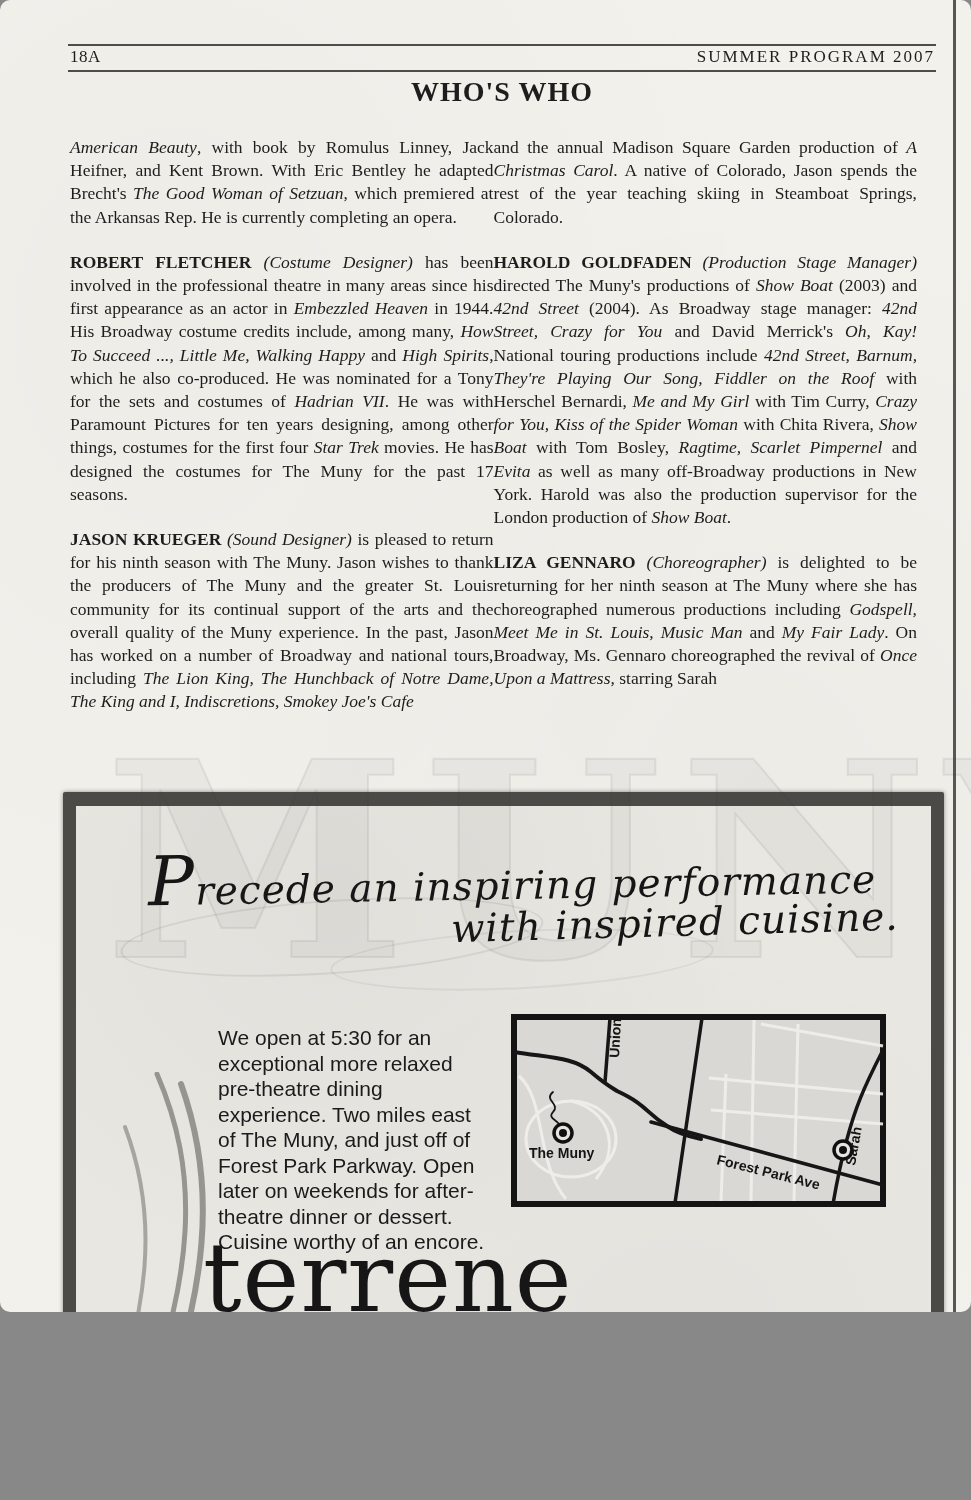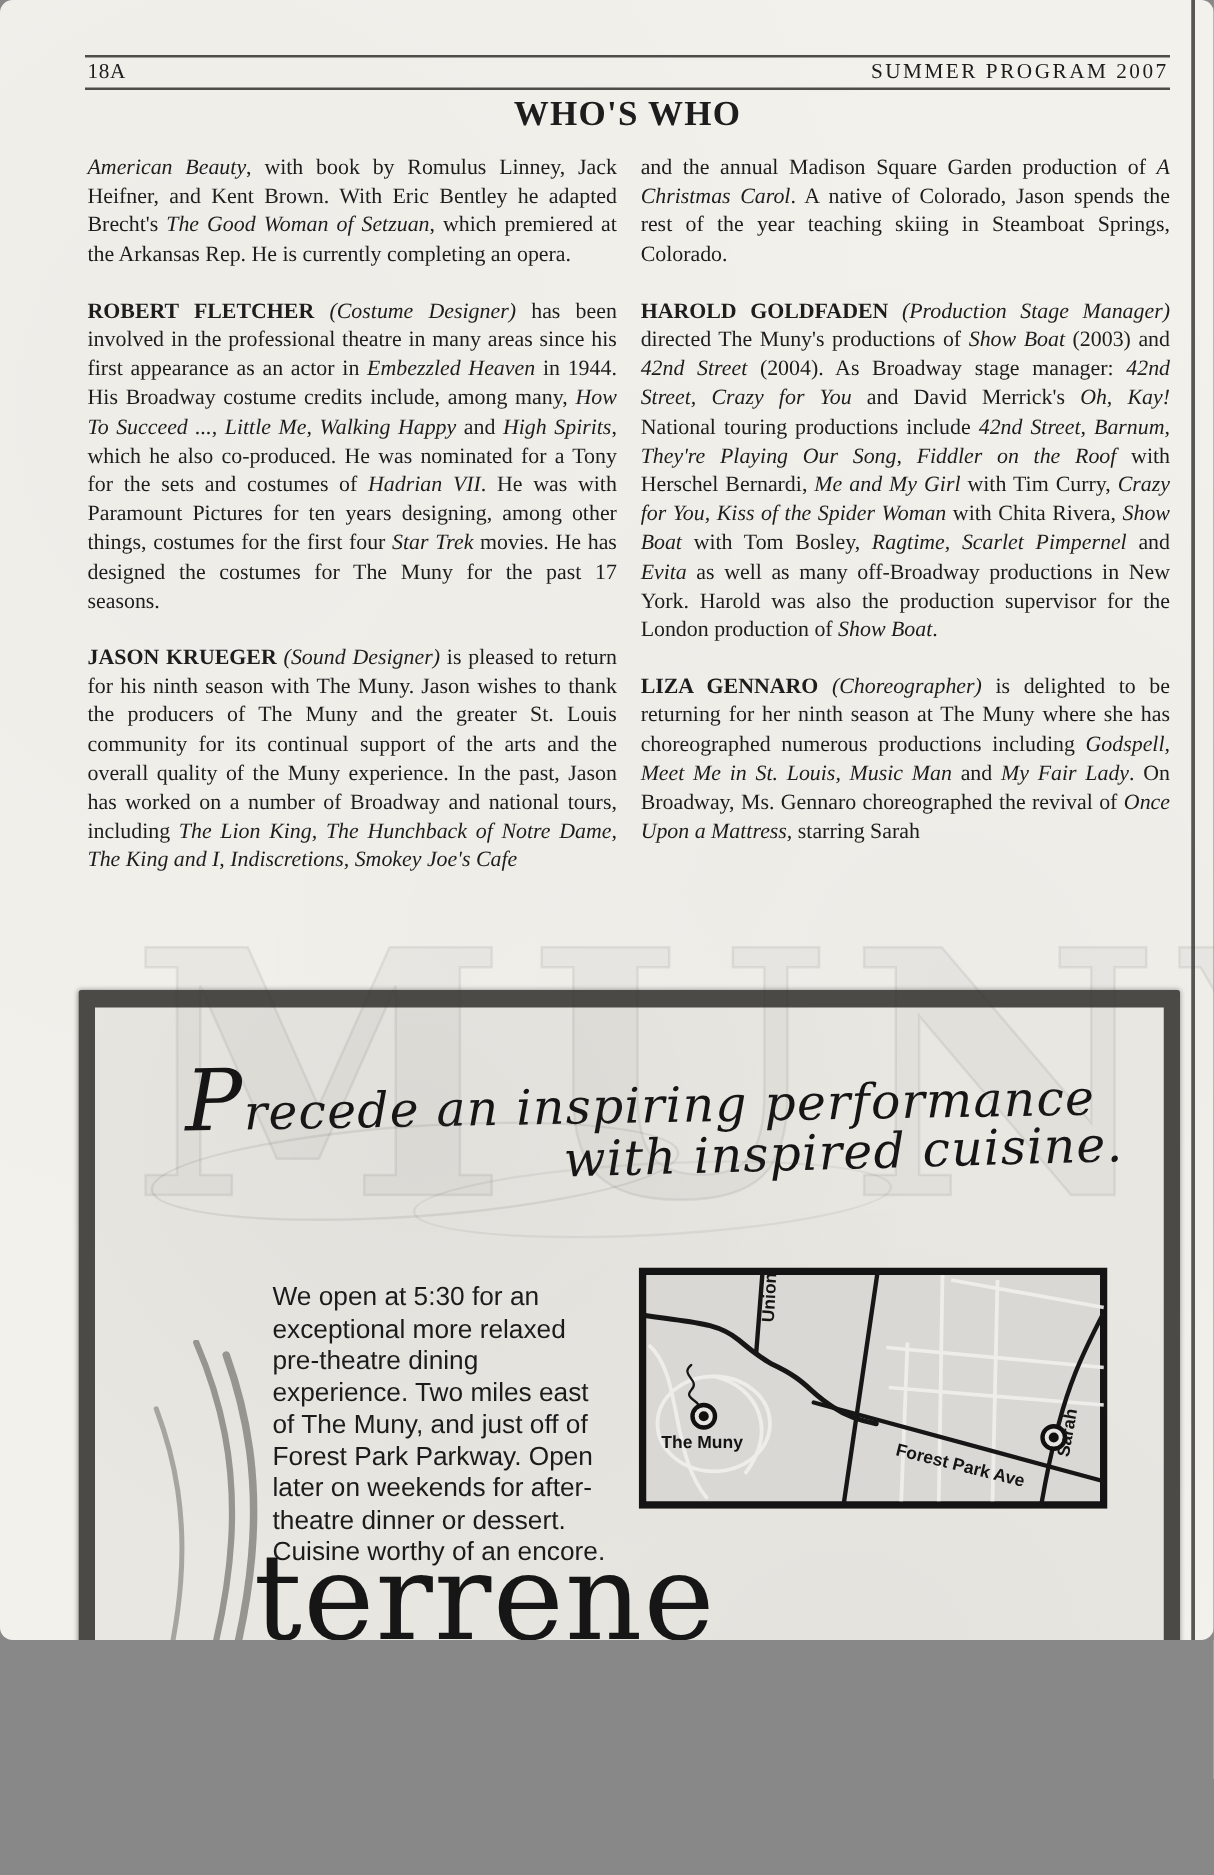--- a/index.html
+++ b/index.html
@@ -15,21 +15,21 @@
     border-radius: 10px;
   }
   .abs{position:absolute;}
   
   .rule{position:absolute;left:68px;width:868px;height:2px;background:#4e4d4a;}
   .hdr-left{position:absolute;left:70px;top:47px;font-size:17px;letter-spacing:.5px;}
   .hdr-right{position:absolute;right:36px;top:47px;font-size:17px;letter-spacing:2px;}
   .page-title{position:absolute;left:68px;top:76px;width:868px;text-align:center;
     font-size:28px;font-weight:bold;letter-spacing:1px;}
   
-  .cols{position:absolute;left:70px;top:122px;width:866px;display:flex;gap:19px;}
+  .cols{position:absolute;left:70px;top:136px;width:866px;display:flex;}
   .col{width:423.5px;}
   p.bio{margin:0 0 22px 0;font-size:17.5px;line-height:23.2px;text-align:justify;}
   .seg-b{font-weight:bold;}
   .seg-i{font-style:italic;}
   
   .wm{position:absolute;z-index:10;pointer-events:none;font-family:"DejaVu Serif",serif;
     font-weight:bold;line-height:1;color:rgba(60,60,60,0.045);
     -webkit-text-stroke:2px rgba(60,60,60,0.085);}
   .wm-the{left:300px;top:478px;font-size:210px;letter-spacing:10px;
     -webkit-text-stroke:2px rgba(60,60,60,0.055);color:rgba(60,60,60,0.03);}

